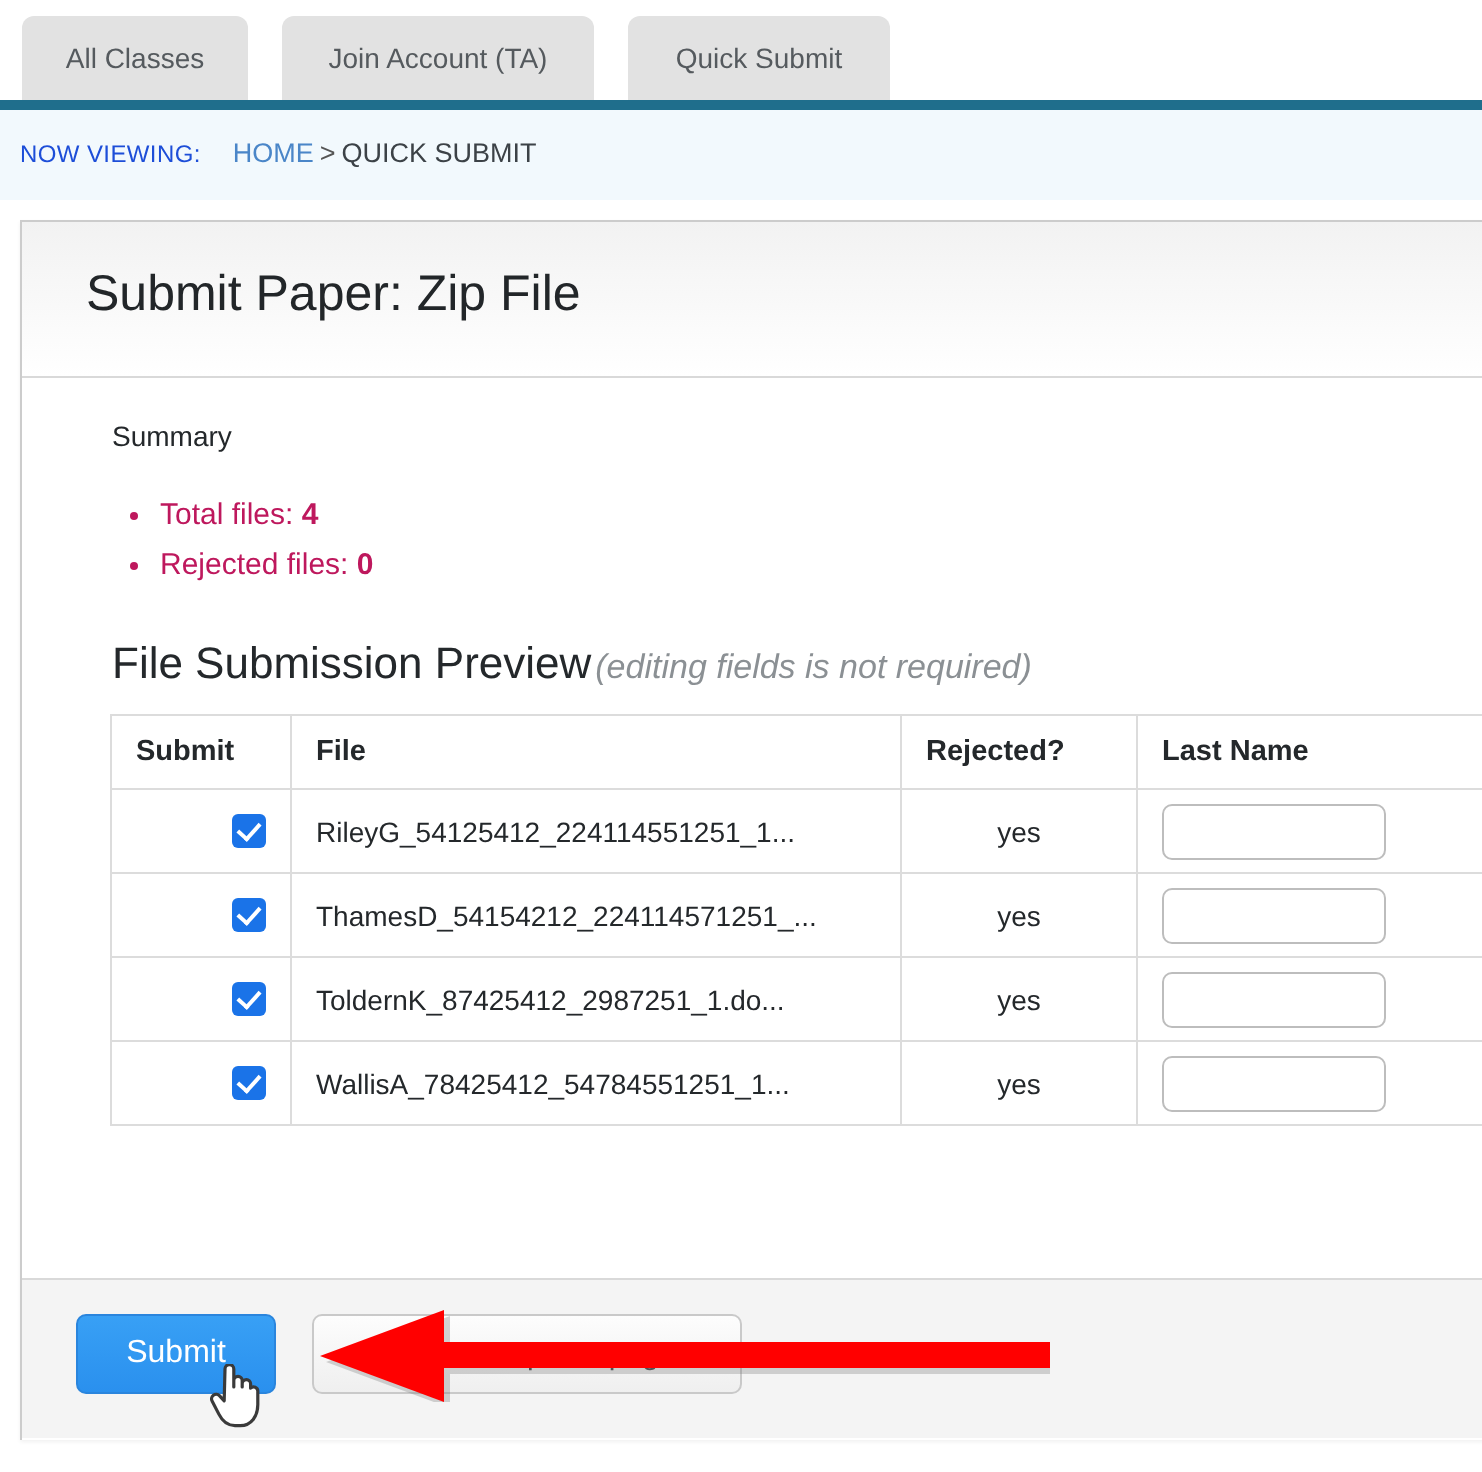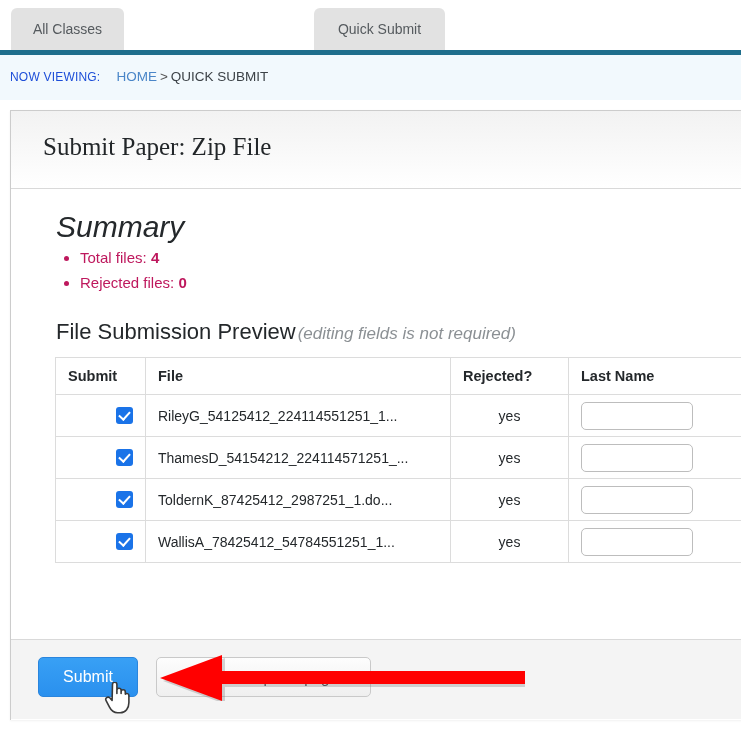--- a/index.html
+++ b/index.html
@@ -83,37 +83,36 @@
     background: linear-gradient(to bottom, #f2f2f2 0%, #fbfbfb 70%, #ffffff 100%);
     border-bottom: 1px solid #d9d9d9;
   }
   #panel-title {
     position: absolute;
     left: 32px; top: 22px;
     font-size: 25px;
     color: #222629;
     font-weight: normal;
     margin: 0;
-    font-family: Liberation Serif, serif;
   }
 
   #panel-body {
     position: relative;
     height: 450px;
     background: #fff;
     padding: 0;
   }
 
   h2.sec {
     position: absolute;
     margin: 0;
     font-weight: normal;
     color: #24282b;
   }
-  #h-summary { left: 45px; top: 21px; font-size: 30px; font-style: italic; }
+  #h-summary { left: 45px; top: 21px; font-size: 14px; }
   #h-preview { left: 45px; top: 130px; font-size: 22px; }
   #h-preview .note {
     font-size: 17px;
     color: #8b9094;
     font-style: italic;
     margin-left: 2px;
   }
 
   ul.summary {
     position: absolute;
@@ -236,20 +235,21 @@
     left: 104px; top: 682px;
     width: 26px; height: 34px;
     pointer-events: none;
   }
 </style>
 </head>
 <body>
 
 <div id="tabbar">
   <div class="tab" id="tab-0">All Classes</div>
+  <div class="tab" id="tab-1">Join Account (TA)</div>
   <div class="tab" id="tab-2">Quick Submit</div>
 </div>
 <div id="teal-rule"></div>
 
 <div id="breadcrumb">
   <span class="nv">NOW VIEWING:</span><a class="crumb-link">HOME</a><span class="sep">&gt;</span><span class="crumb-cur">QUICK SUBMIT</span>
 </div>
 
 <div id="panel">
 

